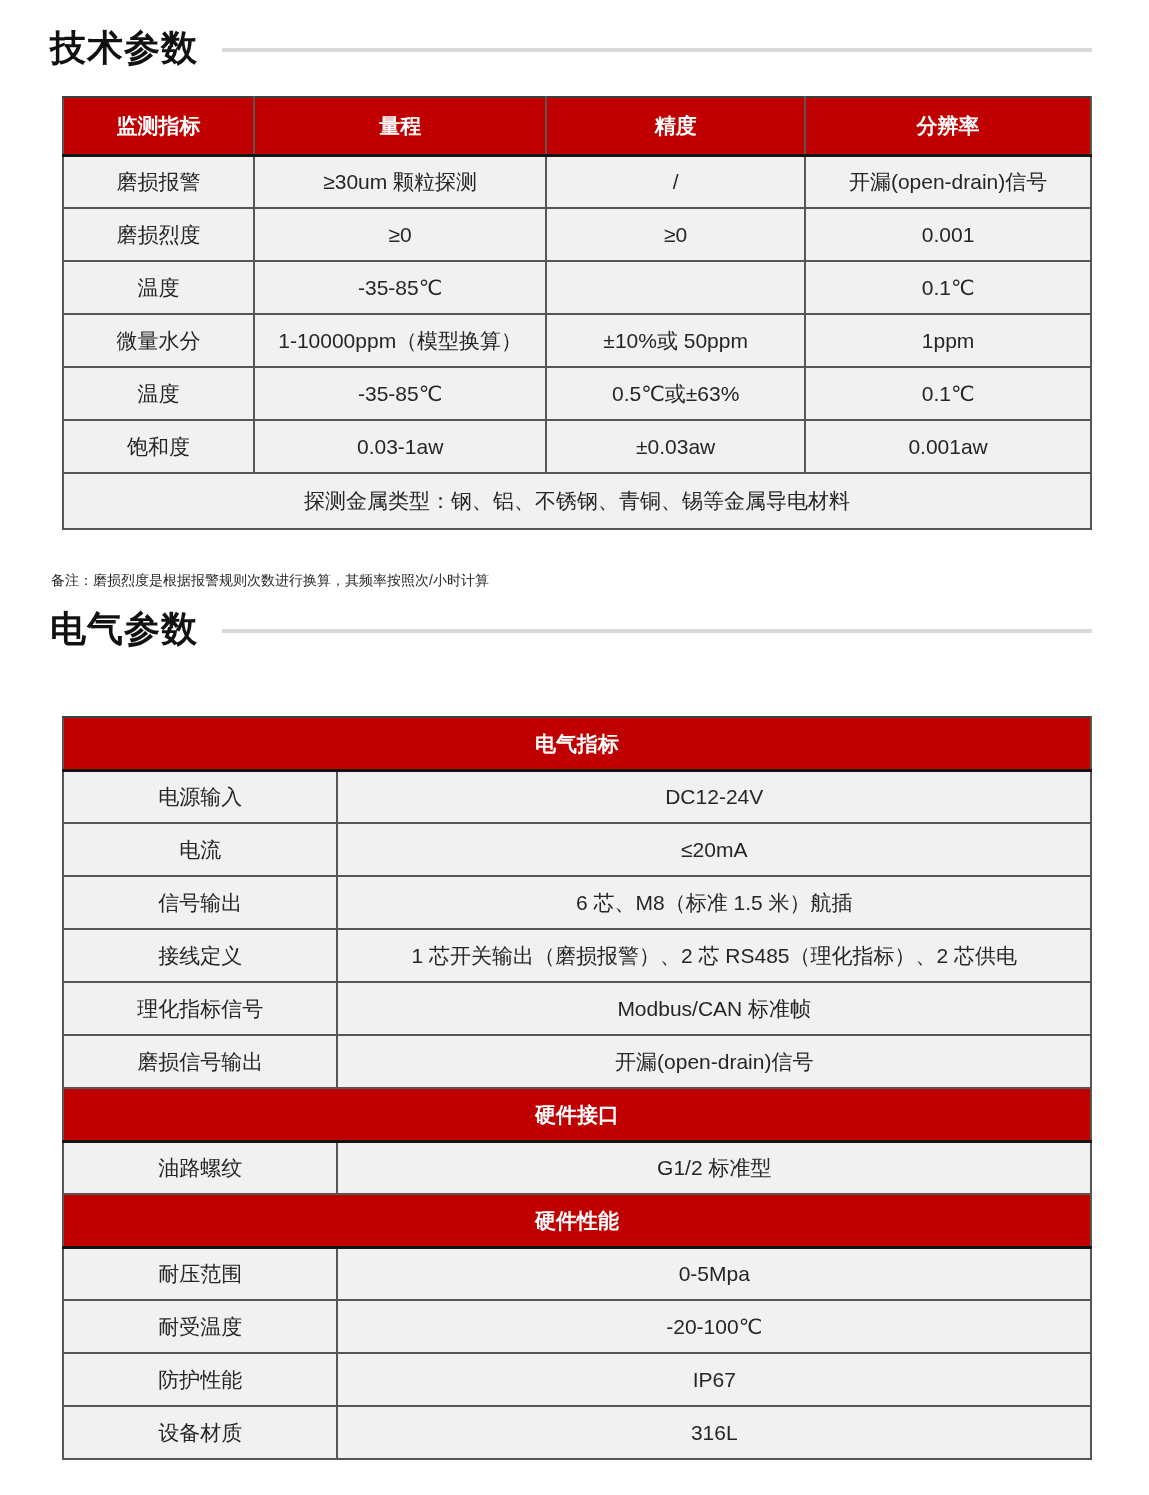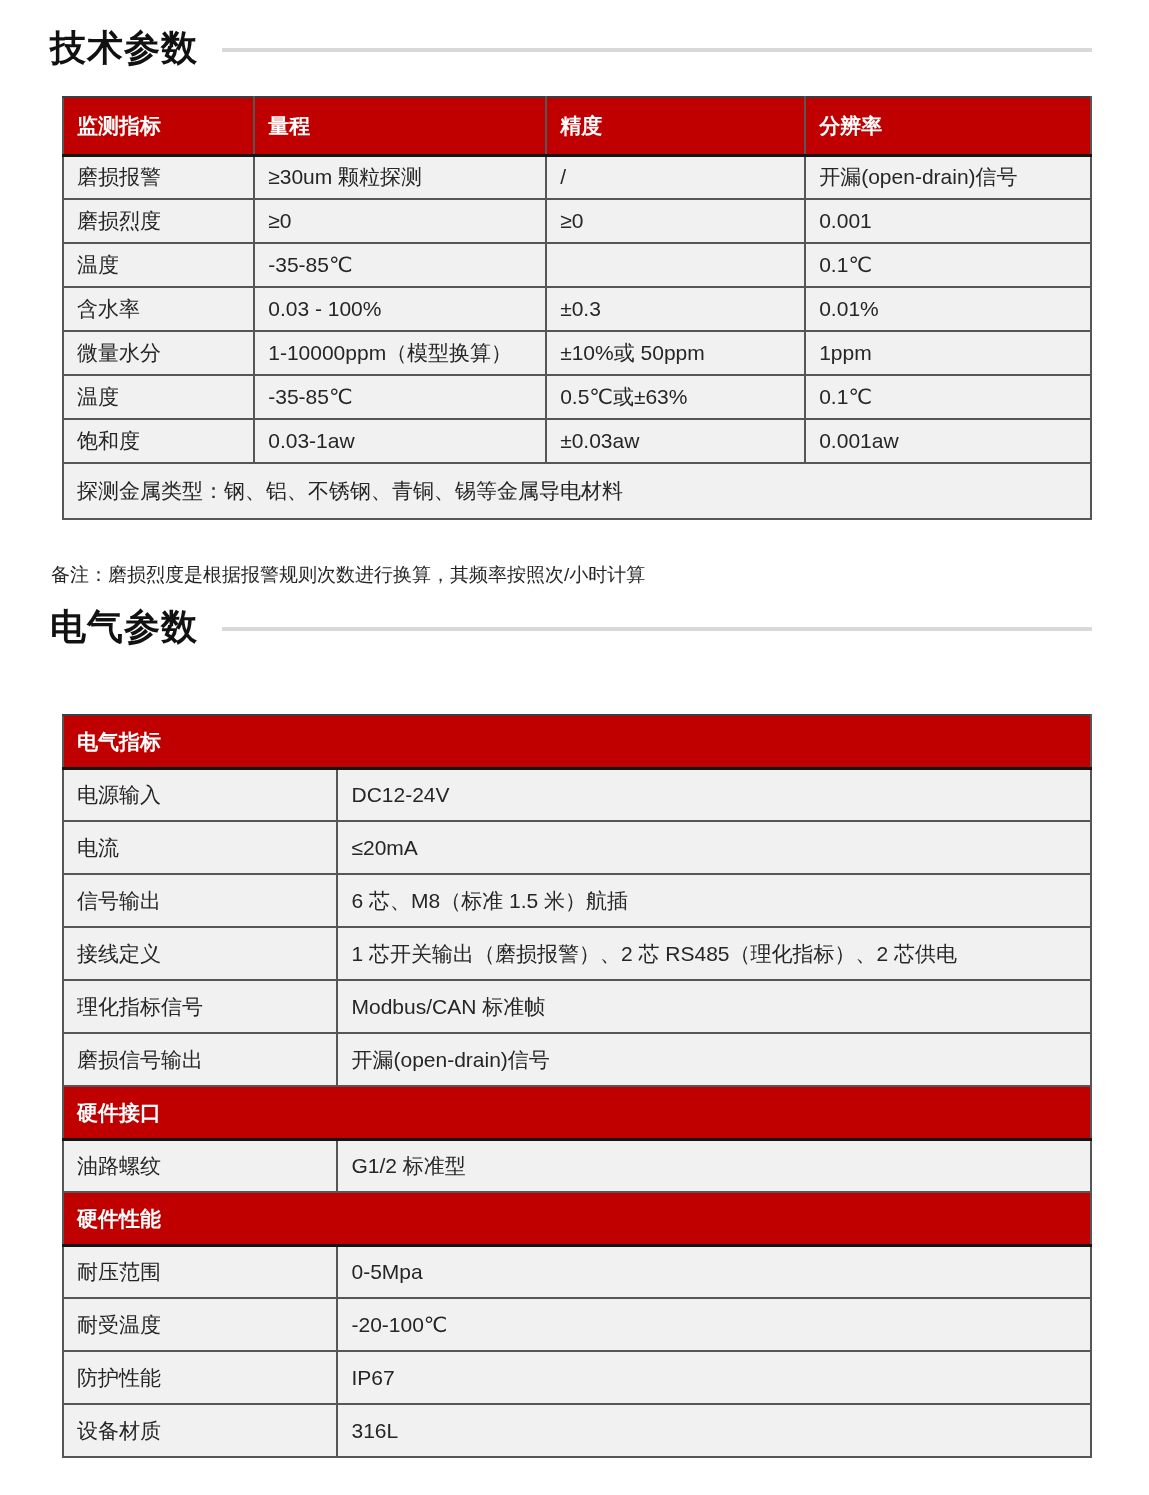--- a/index.html
+++ b/index.html
@@ -31,46 +31,46 @@
   }
   .spec-table {
     border-collapse: collapse;
     width: 1030px;
     margin-left: 12px;
     table-layout: fixed;
     border: 2px solid #3f3f3f;
   }
   .spec-table th, .spec-table td {
     border: 2px solid #565656;
-    text-align: left;
+    text-align: center;
     font-size: 21px;
     padding: 2px 13px;
     vertical-align: middle;
   }
   .spec-table th.red-header, .spec-table td.red-header {
     background: #c00000;
     color: #ffffff;
     font-weight: bold;
     height: 58px;
     border-bottom: 3px solid #141414;
     border-top: 2px solid #3f3f3f;
   }
   .spec-table td {
     background: #f1f1f1;
     color: #262626;
-    height: 44px;
+    height: 53px;
   }
   #table1 { margin-top: 27px; }
   #table1 td.footer-cell { height: 56px; margin-top: 24px; }
   #table2 { margin-top: 66px; }
   #table2 td { height: 53px; }
   .note {
     margin-top: 42px;
     margin-left: 1px;
-    font-size: 19px;
+    font-size: 14px;
     color: #262626;
   }
   #title2 { margin-top: 17px; }
 </style>
 </head>
 <body>
 
 <div class="content">
 
   <div class="section-title">
@@ -106,26 +106,20 @@
           <td>≥0</td>
           <td>0.001</td>
         </tr>
         <tr>
           <td>温度</td>
           <td>-35-85℃</td>
           <td></td>
           <td>0.1℃</td>
         </tr>
         <tr>
-          <td>含水率</td>
-          <td>0.03 - 100%</td>
-          <td>±0.3</td>
-          <td>0.01%</td>
-        </tr>
-        <tr>
           <td>微量水分</td>
           <td>1-10000ppm（模型换算）</td>
           <td>±10%或 50ppm</td>
           <td>1ppm</td>
         </tr>
         <tr>
           <td>温度</td>
           <td>-35-85℃</td>
           <td>0.5℃或±63%</td>
           <td>0.1℃</td>

